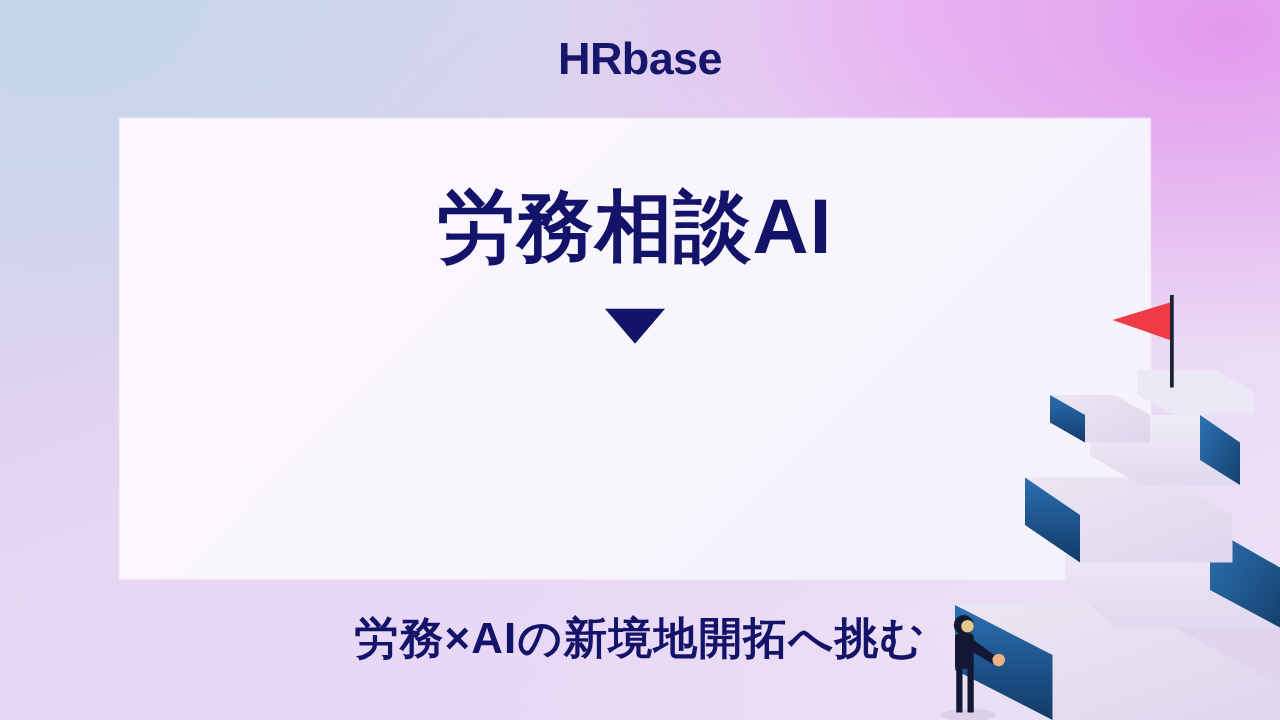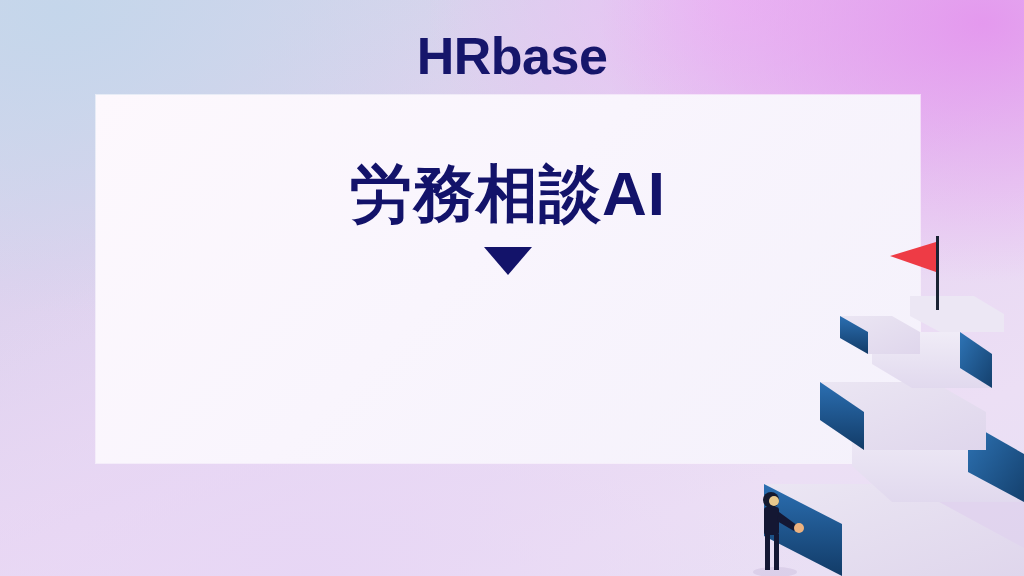--- a/index.html
+++ b/index.html
@@ -17,40 +17,39 @@
       radial-gradient(ellipse 520px 380px at 72% 0%,  rgba(238,188,246,0.85) 0%, rgba(238,188,246,0) 60%),
       radial-gradient(ellipse 700px 520px at 6% 2%,   rgba(196,214,235,0.95) 0%, rgba(196,214,235,0) 58%),
       radial-gradient(ellipse 760px 500px at 30% 100%, rgba(231,214,245,0.95) 0%, rgba(231,214,245,0) 66%),
       linear-gradient(160deg, #cfd7ea 0%, #ddd2ee 30%, #e9d8f3 58%, #ecdff5 80%, #e7e0f4 100%);
   }
 
   
   #logo {
     position:absolute; left:0; top:26px; width:1024px;
     text-align:center;
-    font-size:52px; font-weight:bold; letter-spacing:-0.5px;
+    font-size:36px; font-weight:bold; letter-spacing:-0.5px;
     color:#16166b;
     user-select:none;
   }
 
   
   #card {
     position:absolute;
     left:96px; top:95px; width:824px; height:368px;
     background:linear-gradient(135deg,#fdf8fd 0%,#f9f5fd 45%,#f4f1fb 100%);
     box-shadow:0 0 0 1px rgba(255,255,255,0.55);
   }
 
   #title-primary {
     position:absolute; left:0; top:56px; width:824px;
     text-align:center;
     font-size:62px; font-weight:bold; line-height:1;
     color:#13136a;
     letter-spacing:1px;
-    margin-top:12px;
   }
 
   #arrow-down {
     position:absolute; left:50%; top:152px;
     transform:translateX(-50%);
     width:0; height:0;
     border-left:24px solid transparent;
     border-right:24px solid transparent;
     border-top:28px solid #13136a;
   }
@@ -96,20 +95,21 @@
 
   <div id="card">
 
     <div id="title-primary">労務相談AI</div>
 
     <div id="arrow-down"></div>
 
 
   </div>
 
+  <div id="subtitle">労務×AIの新境地開拓へ挑む</div>
 
   <svg id="illus" viewBox="0 0 300 340">
     <defs>
       <linearGradient id="sideA" x1="0" y1="0" x2="0" y2="1">
         <stop offset="0%" stop-color="#2b6fb2"></stop>
         <stop offset="100%" stop-color="#123b67"></stop>
       </linearGradient>
       <linearGradient id="sideB" x1="0" y1="0" x2="1" y2="1">
         <stop offset="0%" stop-color="#2e74b6"></stop>
         <stop offset="100%" stop-color="#14406d"></stop>

